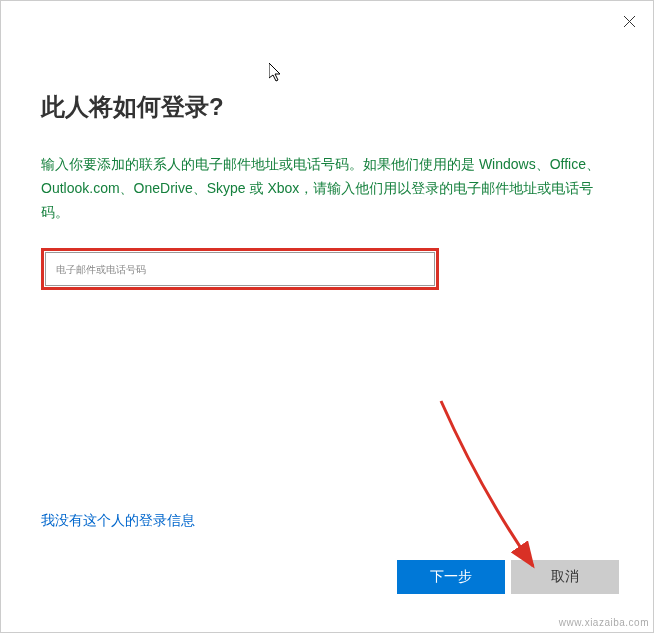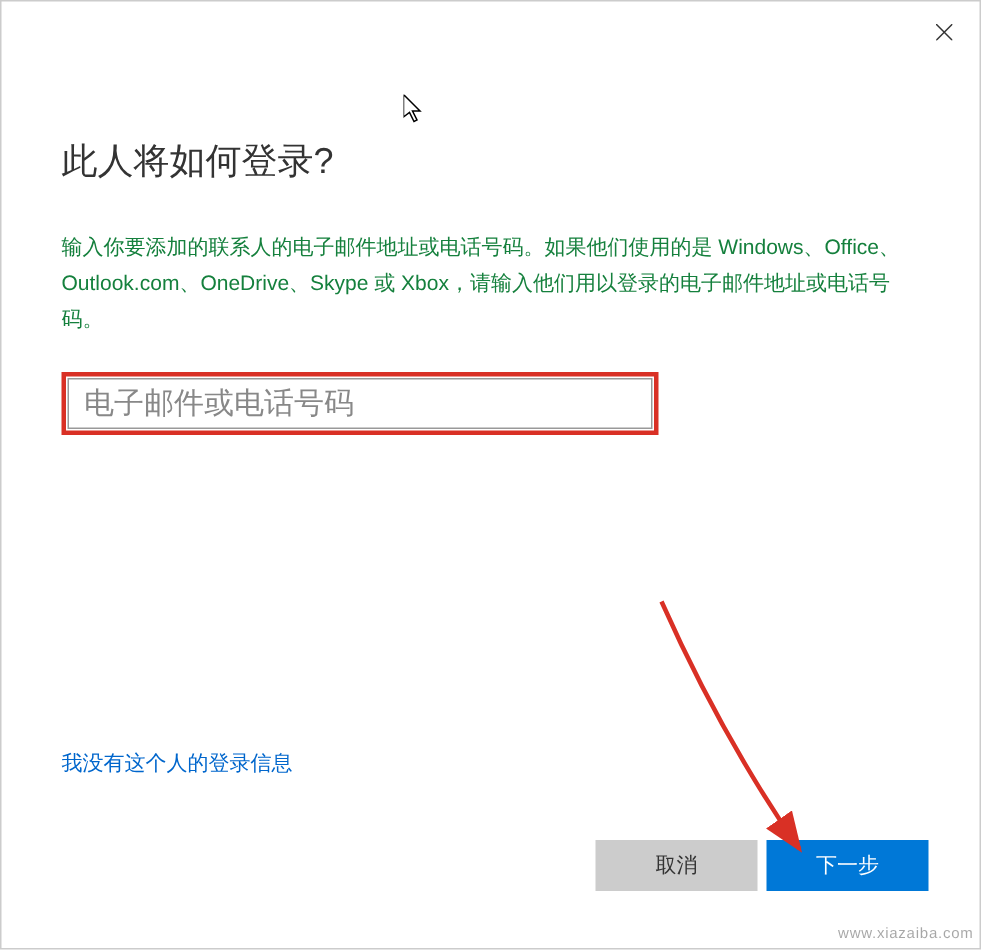--- a/index.html
+++ b/index.html
@@ -34,52 +34,52 @@
       left: 268px;
       width: 16px;
       height: 20px;
       pointer-events: none;
     }
     .content {
       padding: 90px 40px 0 40px;
     }
     .title {
       font-size: 24px;
-      font-weight: 400;
+      font-weight: 700;
       color: #333;
       margin-bottom: 30px;
     }
     .description {
       font-size: 14px;
       color: #15803d;
       line-height: 1.7;
       margin-bottom: 24px;
     }
     .input-highlight {
       border: 3px solid #d93025;
       padding: 1px;
       width: 398px;
       margin-bottom: 20px;
     }
     .email-input {
       width: 100%;
       height: 34px;
       border: 1px solid #999;
       padding: 0 10px;
-      font-size: 20px;
+      font-size: 10px;
       font-family: inherit;
       color: #333;
       outline: none;
     }
     .email-input::placeholder {
       color: #888;
     }
     .links {
       position: absolute;
-      bottom: 100px;
+      bottom: 88px;
       left: 40px;
     }
     .link {
       display: block;
       color: #0066cc;
       font-size: 14px;
       text-decoration: none;
       margin-bottom: 14px;
       cursor: pointer;
     }
@@ -140,22 +140,22 @@
   <div class="input-highlight">
     <input type="text" class="email-input" placeholder="电子邮件或电话号码" style="">
   </div>
 </div>
 
 <div class="links">
   <a class="link">我没有这个人的登录信息</a>
 </div>
 
 <div class="button-bar">
+  <button class="btn btn-primary">下一步</button>
   <button class="btn btn-cancel">取消</button>
-  <button class="btn btn-primary">下一步</button>
 </div>
 
 <svg class="arrow" style="left:430px; top:395px;" width="120" height="200">
   <defs>
     <marker id="arrowhead" markerWidth="9" markerHeight="7" refX="8" refY="3.5" orient="auto">
       <polygon points="0 0, 9 3.5, 0 7" fill="#d93025"></polygon>
     </marker>
   </defs>
   <path d="M 10 5 Q 50 95, 102 170" stroke="#d93025" stroke-width="3" fill="none" marker-end="url(#arrowhead)"></path>
 </svg>

